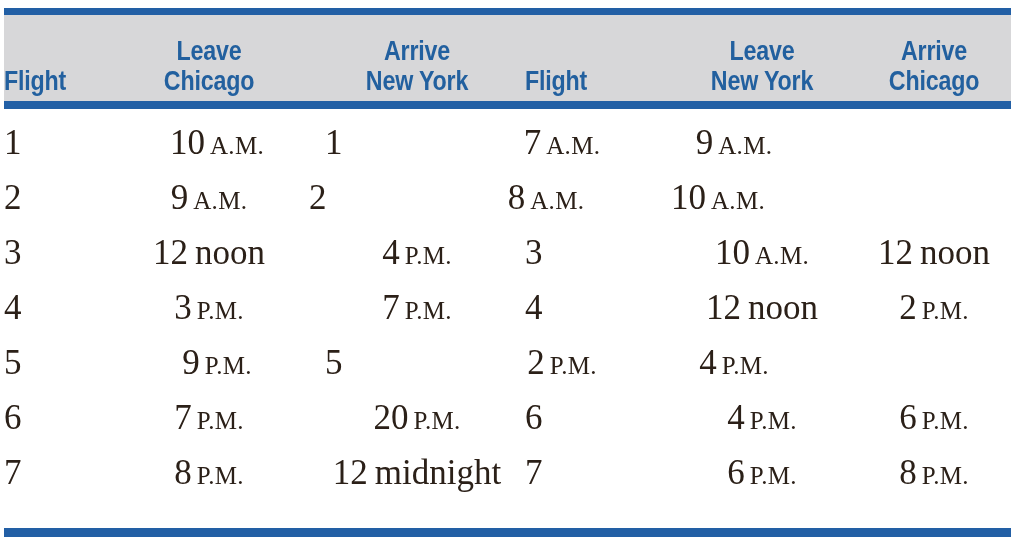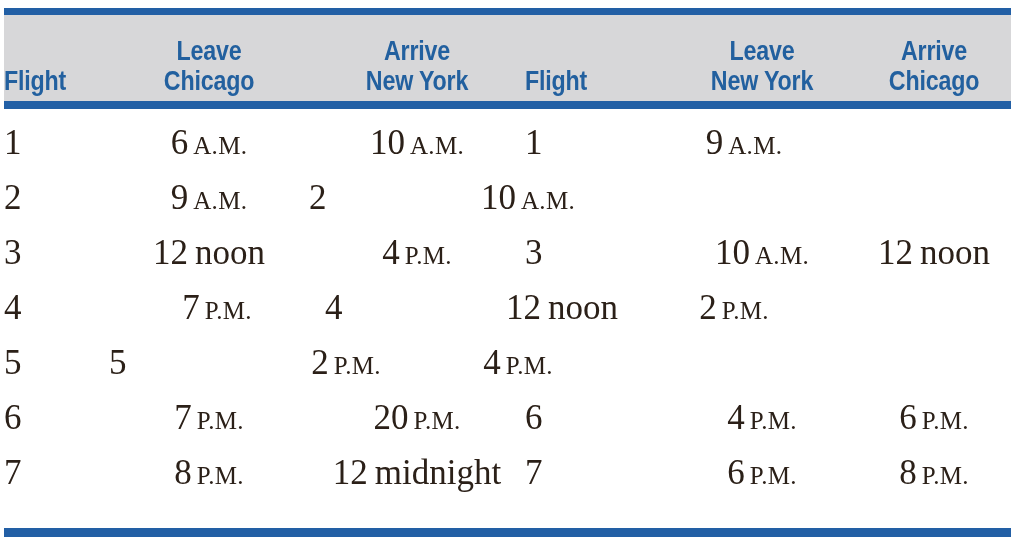--- a/index.html
+++ b/index.html
@@ -145,48 +145,51 @@
 New York</div>
     <div class="th c6">Arrive
 Chicago</div>
   </div>
 
   <div class="rule-header-bottom"></div>
 
   <div class="tbody">
       <div class="tr">
         <div class="td c1 td-flight">1</div>
-        <div class="td c2"><span>6</span><span class="meridiem">A.M.</span></div>
         <div class="td c3"><span>10</span><span class="meridiem">A.M.</span></div>
         <div class="td c4 td-flight">1</div>
+        <div class="td c5"><span>7</span><span class="meridiem">A.M.</span></div>
         <div class="td c6"><span>9</span><span class="meridiem">A.M.</span></div>
       </div>
       <div class="tr">
         <div class="td c1 td-flight">2</div>
         <div class="td c2"><span>9</span><span class="meridiem">A.M.</span></div>
         <div class="td c4 td-flight">2</div>
+        <div class="td c5"><span>8</span><span class="meridiem">A.M.</span></div>
         <div class="td c6"><span>10</span><span class="meridiem">A.M.</span></div>
       </div>
       <div class="tr">
         <div class="td c1 td-flight">3</div>
         <div class="td c2"><span>12</span><span class="word">noon</span></div>
         <div class="td c3"><span>4</span><span class="meridiem">P.M.</span></div>
         <div class="td c4 td-flight">3</div>
         <div class="td c5"><span>10</span><span class="meridiem">A.M.</span></div>
         <div class="td c6"><span>12</span><span class="word">noon</span></div>
       </div>
       <div class="tr">
         <div class="td c1 td-flight">4</div>
+        <div class="td c2"><span>3</span><span class="meridiem">P.M.</span></div>
         <div class="td c3"><span>7</span><span class="meridiem">P.M.</span></div>
         <div class="td c4 td-flight">4</div>
         <div class="td c5"><span>12</span><span class="word">noon</span></div>
         <div class="td c6"><span>2</span><span class="meridiem">P.M.</span></div>
       </div>
       <div class="tr">
         <div class="td c1 td-flight">5</div>
+        <div class="td c3"><span>9</span><span class="meridiem">P.M.</span></div>
         <div class="td c4 td-flight">5</div>
         <div class="td c5"><span>2</span><span class="meridiem">P.M.</span></div>
         <div class="td c6"><span>4</span><span class="meridiem">P.M.</span></div>
       </div>
       <div class="tr">
         <div class="td c1 td-flight">6</div>
         <div class="td c2"><span>7</span><span class="meridiem">P.M.</span></div>
         <div class="td c3"><span>20</span><span class="meridiem">P.M.</span></div>
         <div class="td c4 td-flight">6</div>
         <div class="td c5"><span>4</span><span class="meridiem">P.M.</span></div>

